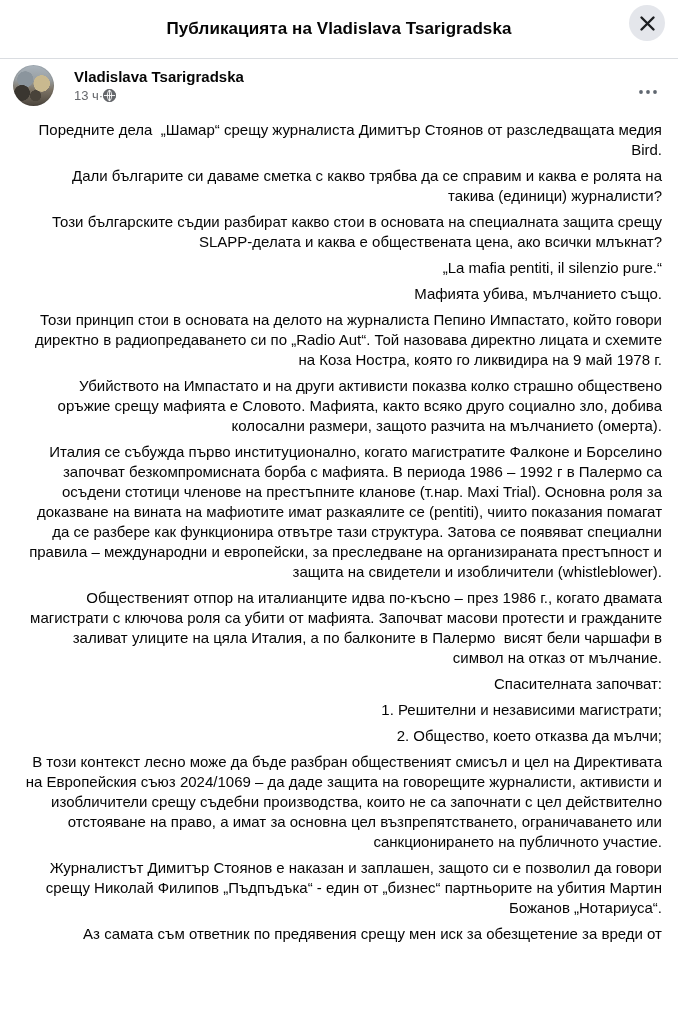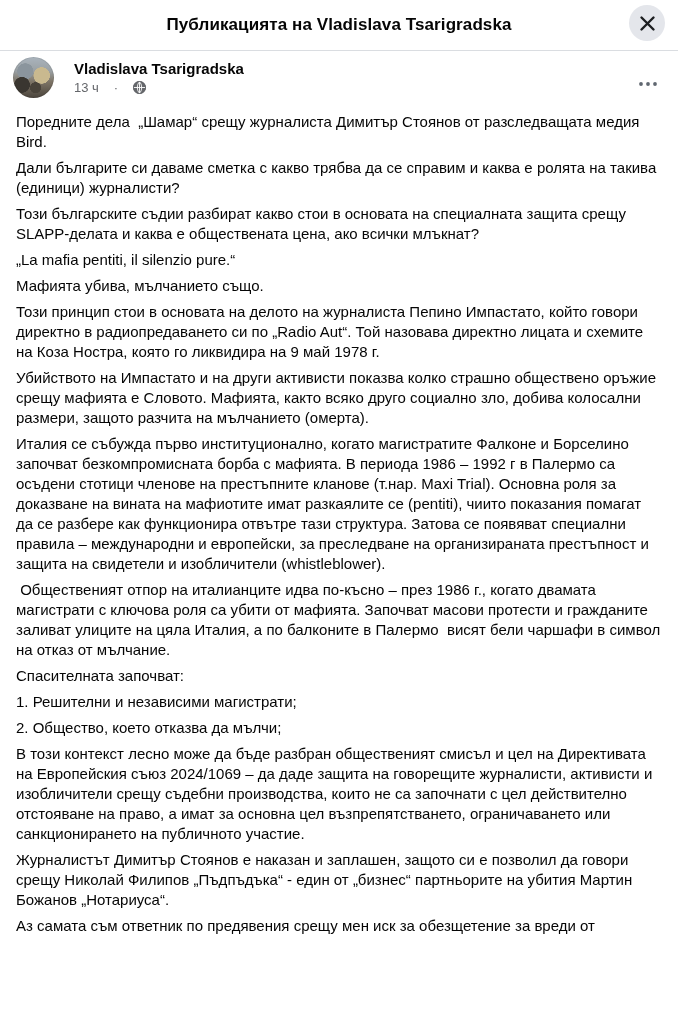--- a/index.html
+++ b/index.html
@@ -9,21 +9,21 @@
     background: #ffffff;
     overflow: hidden;
     font-family: "Liberation Sans", sans-serif;
     color: #050505;
   }
   .dialog { width: 678px; height: 1024px; background: #fff; position: relative; }
 
   
   .dialog-header {
     position: relative;
-    height: 51px;
+    height: 59px;
     border-bottom: 1px solid #dadde1;
     display: flex;
     align-items: center;
     justify-content: center;
     box-sizing: border-box;
   }
   .dialog-title {
     font-size: 17px;
     font-weight: bold;
     letter-spacing: 0.1px;
@@ -69,21 +69,21 @@
   .author-name {
     font-size: 15px;
     font-weight: bold;
     color: #050505;
     cursor: pointer;
     line-height: 19px;
   }
   .post-meta {
     display: flex;
     align-items: center;
-    gap: 15px;
+    gap: 0;
     font-size: 13px;
     color: #65676b;
     line-height: 17px;
     margin-top: 1px;
   }
   .post-meta .timestamp { cursor: pointer; }
   .post-meta .separator { color: #65676b; }
   .globe-icon { display: inline-flex; }
   .more-button {
     margin-left: auto;
@@ -97,22 +97,23 @@
   }
 
   
   .post-body {
     padding: 14px 16px 0 16px;
     font-size: 15px;
     line-height: 20px;
     color: #050505;
   }
   .post-paragraph {
-    margin: 0 0 6px 0;
+    margin: 0 0 6px 8px;
     white-space: pre-wrap;
+    text-align: right;
   }
 </style>
 </head>
 <body>
 
 <div class="dialog">
 
   <div class="dialog-header">
     <div class="dialog-title">Публикацията на Vladislava Tsarigradska</div>
     <button class="close-button">

